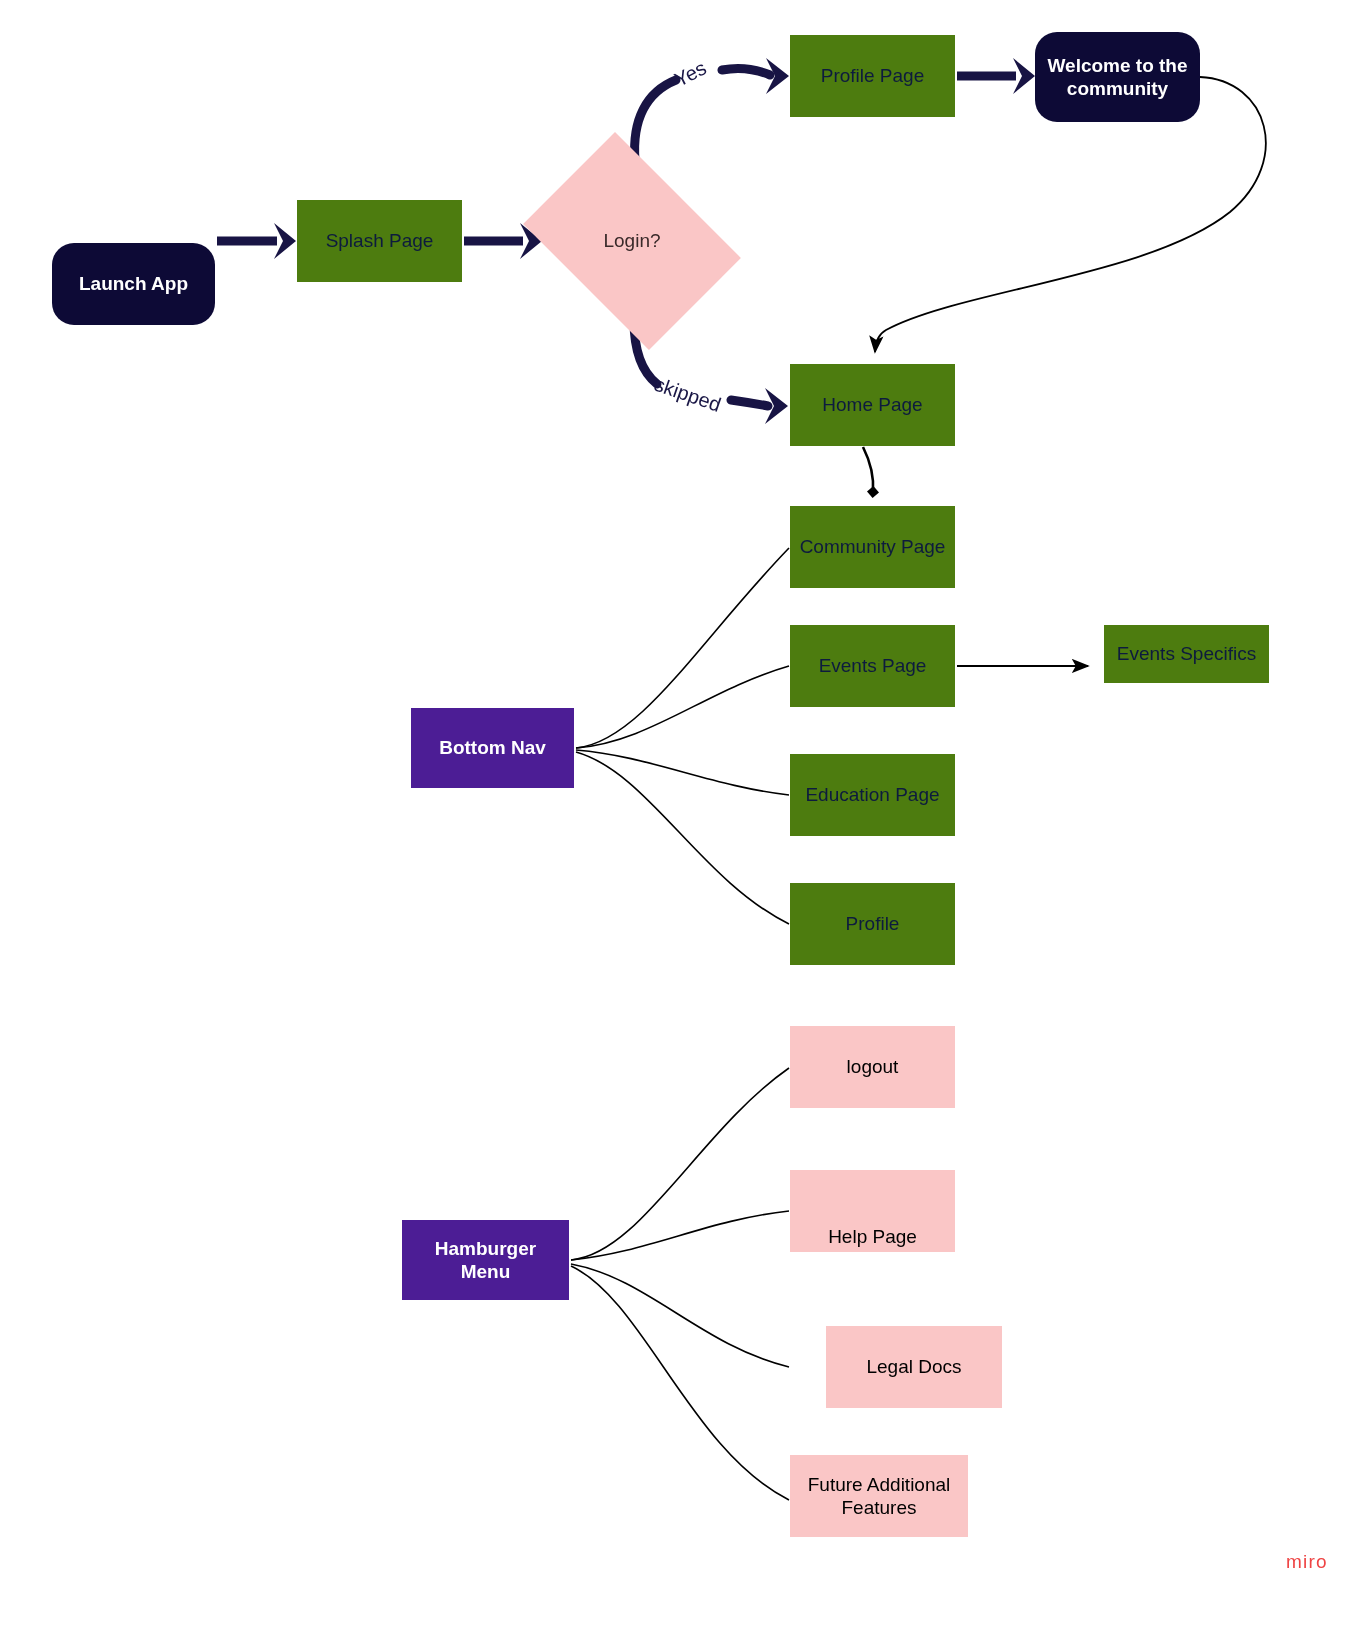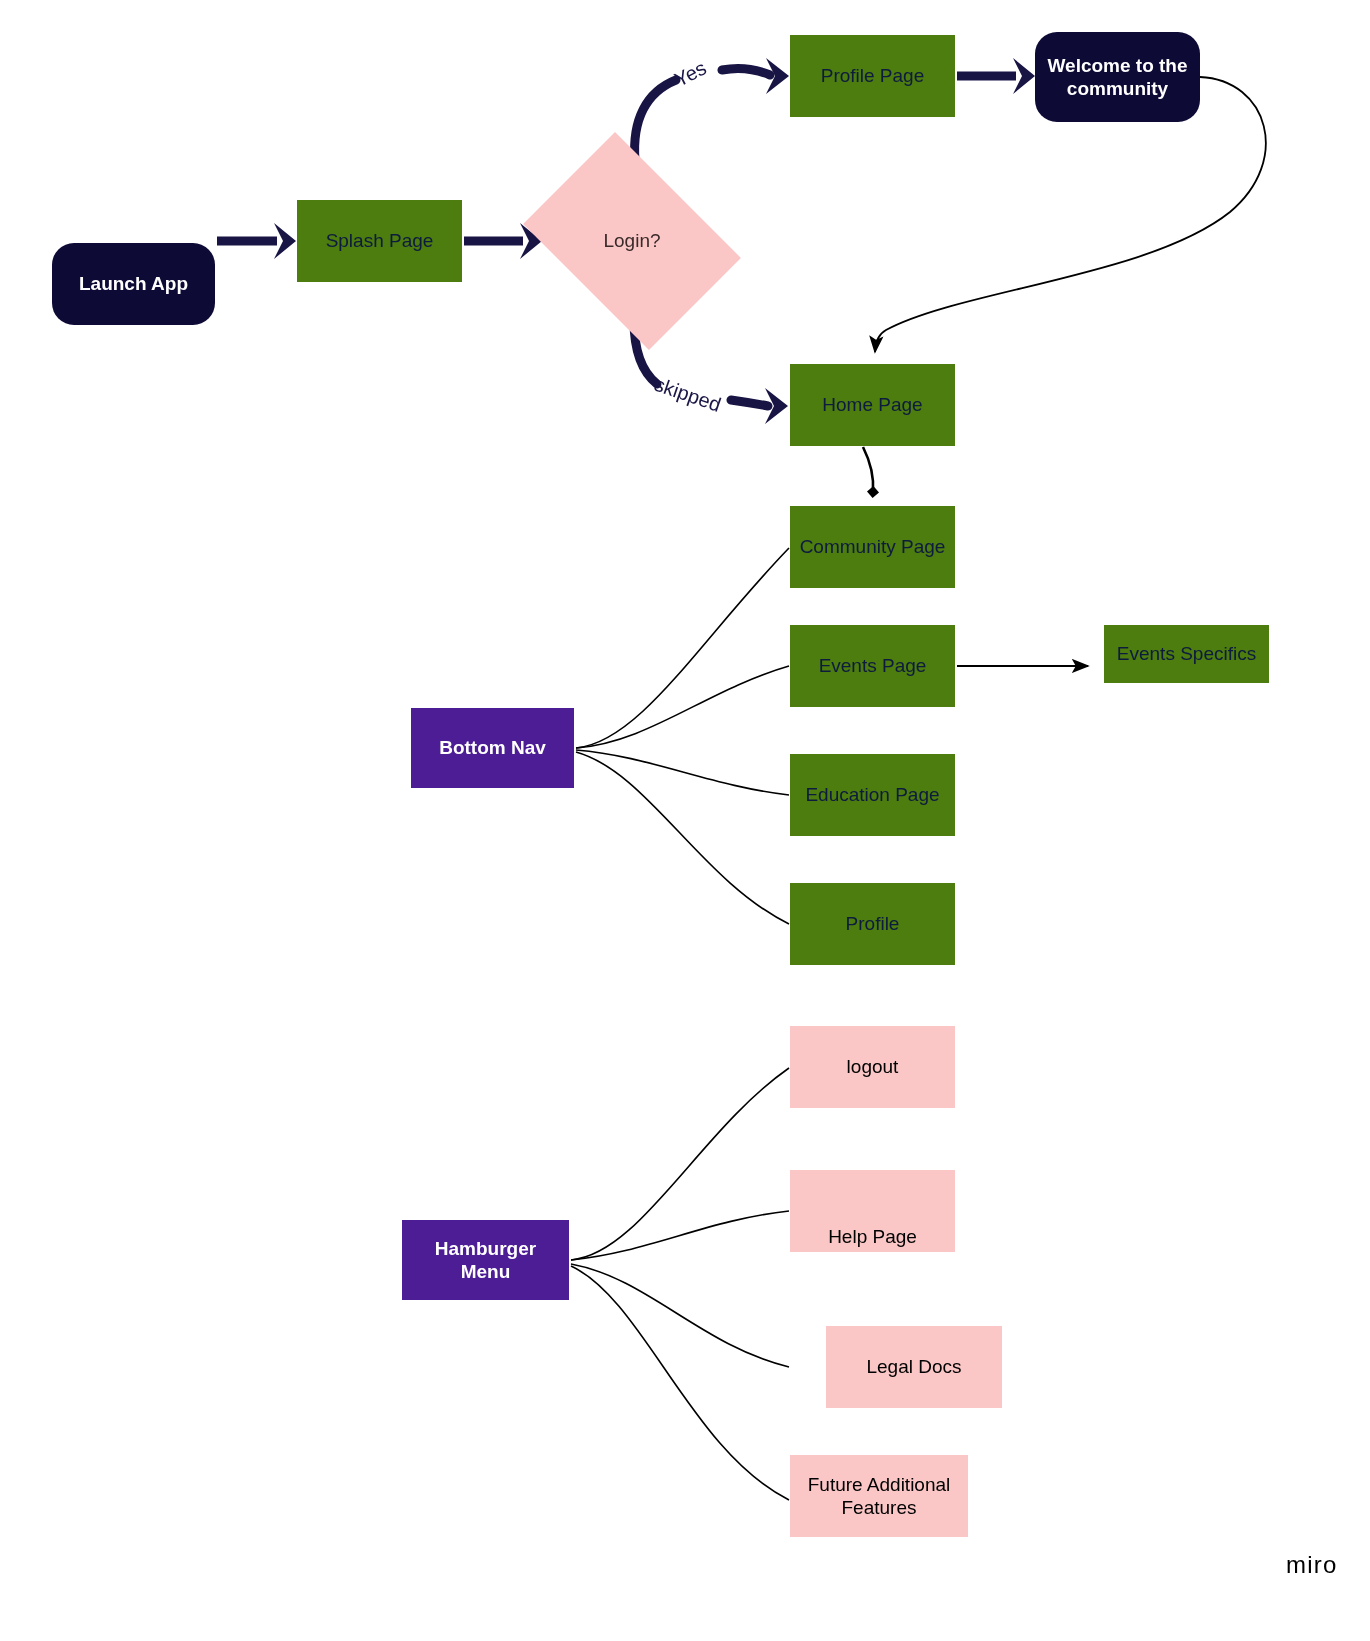--- a/index.html
+++ b/index.html
@@ -79,22 +79,22 @@
     z-index: 1;
   }
   .edge-label {
     position: absolute;
     color: #1A1746;
     font-size: 20px;
     white-space: nowrap;
   }
   .watermark {
     position: absolute;
-    color: #000000;
-    font-size: 24px;
+    color: #ef4444;
+    font-size: 19px;
     letter-spacing: 1.2px;
   }
 </style>
 </head>
 <body>
 
 <div id="canvas">
 
   <svg class="edges" viewBox="0 0 1370 1641" xmlns="http://www.w3.org/2000/svg">
     <defs>

